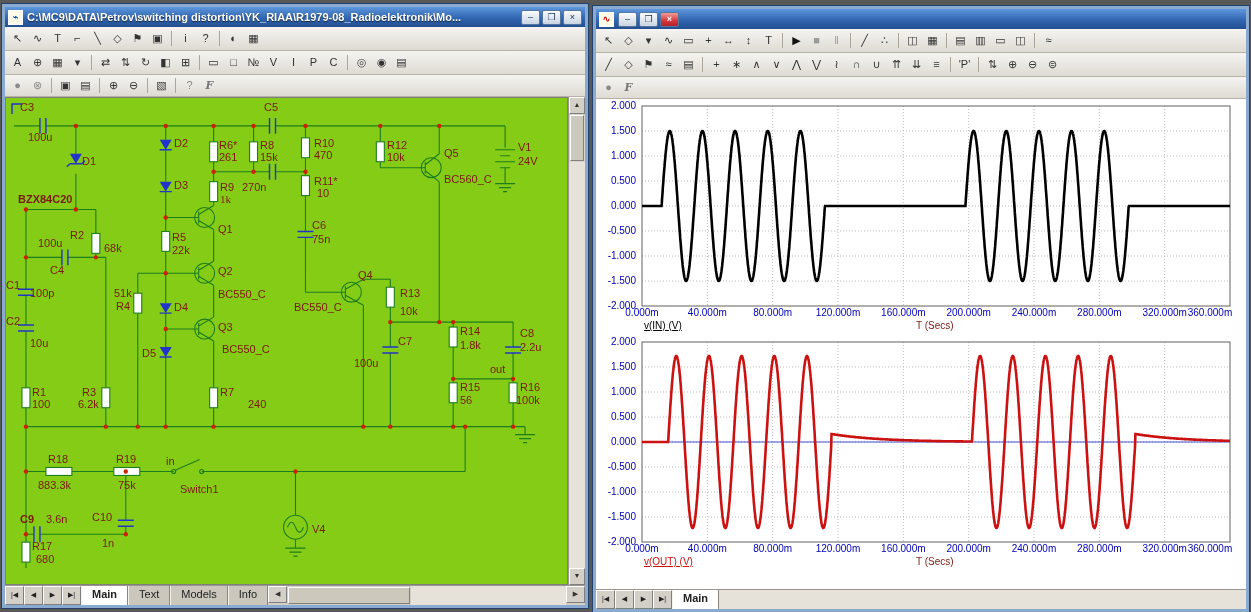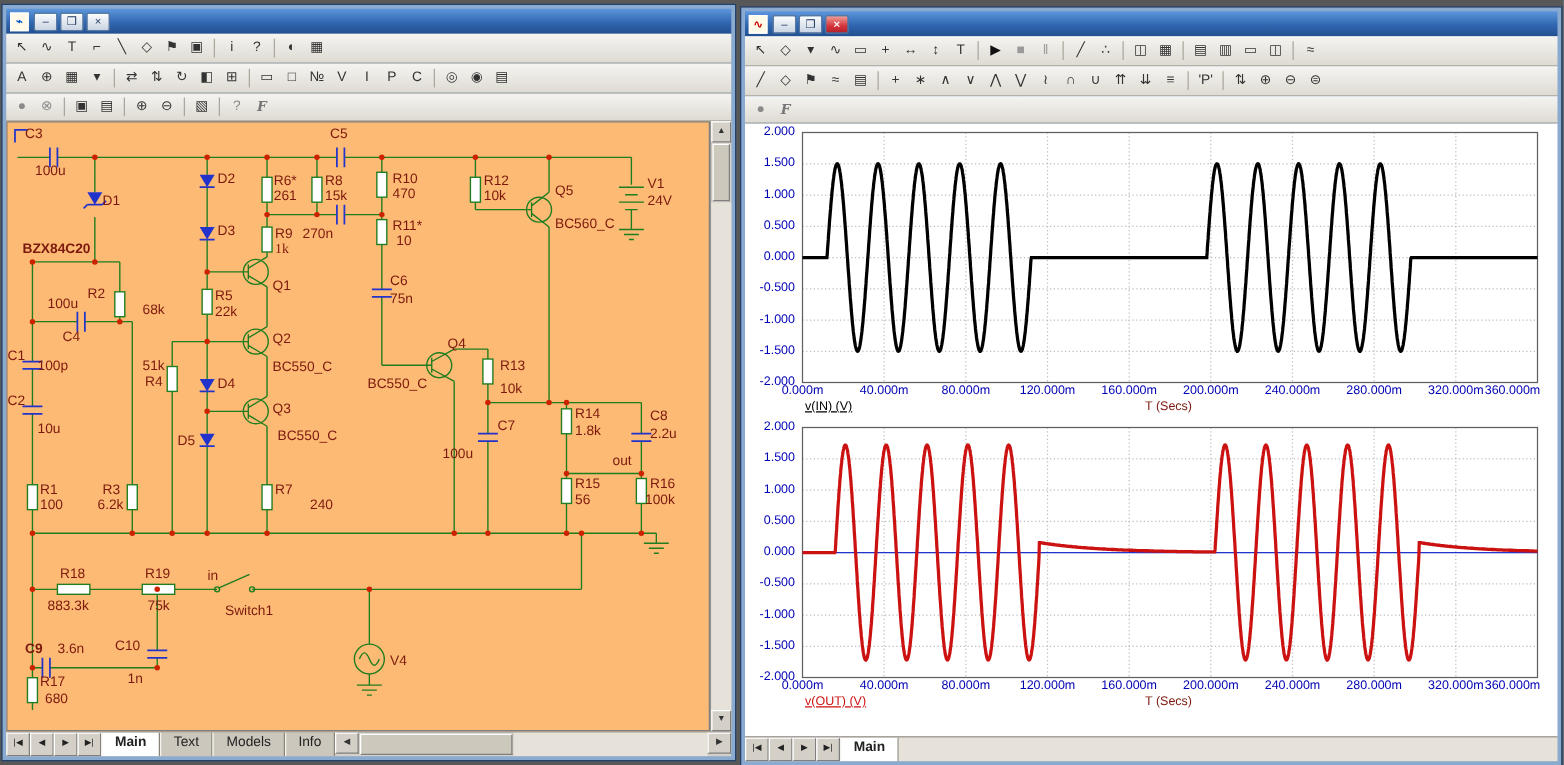--- a/index.html
+++ b/index.html
@@ -25,21 +25,21 @@
 
   .toolbar{flex:0 0 23px;height:23px;display:flex;align-items:center;gap:1px;padding:0 3px;
            background:linear-gradient(#f5f4f1,#dedbd3);border-bottom:1px solid #b6b2a8;overflow:hidden;}
   .toolbar.short{flex:0 0 21px;height:21px;}
   .tbtn{min-width:19px;height:19px;padding:0 1px;font-size:11px;line-height:17px;text-align:center;
         background:transparent;border:1px solid transparent;color:#333;cursor:default;}
   .tbtn.serif{font-family:"DejaVu Serif",serif;font-style:italic;font-weight:bold;color:#777;}
   .tsep{width:1px;height:15px;background:#aba79d;margin:0 3px;flex:0 0 1px;}
 
   .schem-wrap{flex:1;display:flex;min-height:0;background:#d4d0c8;}
-  .schematic{position:relative;flex:1;background:#fdba74;border:1px solid #7f7f7f;overflow:hidden;}
+  .schematic{position:relative;flex:1;background:#84cc16;border:1px solid #7f7f7f;overflow:hidden;}
   .schematic svg{position:absolute;left:0;top:0;width:100%;height:100%;}
   .slabel{position:absolute;font-size:11px;color:#7c190e;white-space:nowrap;line-height:11px;}
 
   .vscroll{flex:0 0 16px;display:flex;flex-direction:column;background:#d8d4cb;border-left:1px solid #9a968e;}
   .sbtn{height:15px;flex:0 0 15px;font-size:7px;line-height:14px;text-align:center;color:#333;
         background:#d4d0c8;border:1px solid #fff;border-right-color:#7f7f7f;border-bottom-color:#7f7f7f;}
   .sthumb{height:44px;flex:0 0 44px;margin:1px;background:#cdc8bc;
           border:1px solid #fff;border-right-color:#7f7f7f;border-bottom-color:#7f7f7f;}
   .strack{flex:1;background:#e6e2da;}
 
@@ -61,20 +61,21 @@
   .xtick{position:absolute;color:#0000b4;font-size:10px;text-align:center;width:52px;line-height:11px;}
   .trace-label{position:absolute;font-size:10px;text-decoration:underline;line-height:12px;}
   .axis-label{position:absolute;font-size:10px;color:#7c190e;line-height:12px;}
 </style>
 </head>
 <body>
 
 <section class="win" id="left-window">
   <header class="titlebar">
     <span class="wicon blue">⌁</span>
+    <span class="wtitle">C:\MC9\DATA\Petrov\switching distortion\YK_RIAA\R1979-08_Radioelektronik\Mo...</span>
     <span class="wbtns">
       <button class="wbtn">–</button>
       <button class="wbtn">❒</button>
       <button class="wbtn">×</button>
     </span>
   </header>
 
   <div class="toolbar">
       <button class="tbtn">↖</button>
       <button class="tbtn">∿</button>
@@ -286,21 +287,21 @@
           <span class="slabel" style="left: 381px; top: 42px;">R12</span>
           <span class="slabel" style="left: 381px; top: 54px;">10k</span>
           <span class="slabel" style="left: 438px; top: 50px;">Q5</span>
           <span class="slabel" style="left: 438px; top: 76px;">BC560_C</span>
           <span class="slabel" style="left: 512px; top: 44px;">V1</span>
           <span class="slabel" style="left: 512px; top: 58px;">24V</span>
           <span class="slabel" style="left: 214px; top: 84px;">R9</span>
           <span class="slabel" style="left: 214px; top: 96px; font-family: Liberation Serif, serif;">1k</span>
           <span class="slabel" style="left: 212px; top: 126px;">Q1</span>
           <span class="slabel" style="left: 64px; top: 132px;">R2</span>
-          <span class="slabel" style="left: 72px; top: 145px; padding-left: 36px;">68k</span>
+          <span class="slabel" style="left: 62px; top: 145px; padding-left: 36px;">68k</span>
           <span class="slabel" style="left: 166px; top: 134px;">R5</span>
           <span class="slabel" style="left: 166px; top: 147px;">22k</span>
           <span class="slabel" style="left: 32px; top: 140px;">100u</span>
           <span class="slabel" style="left: 44px; top: 167px;">C4</span>
           <span class="slabel" style="left: 212px; top: 168px;">Q2</span>
           <span class="slabel" style="left: 212px; top: 191px;">BC550_C</span>
           <span class="slabel" style="left: 0px; top: 182px;">C1</span>
           <span class="slabel" style="left: 24px; top: 190px; text-align: center;">100p</span>
           <span class="slabel" style="left: 0px; top: 218px;">C2</span>
           <span class="slabel" style="left: 24px; top: 240px;">10u</span>

